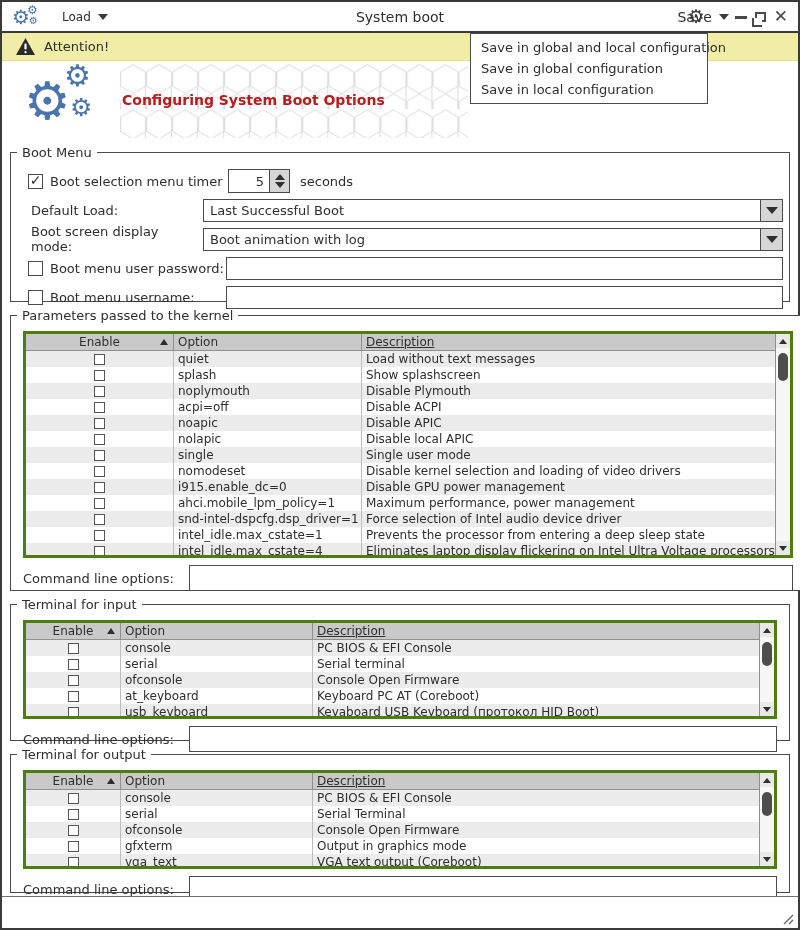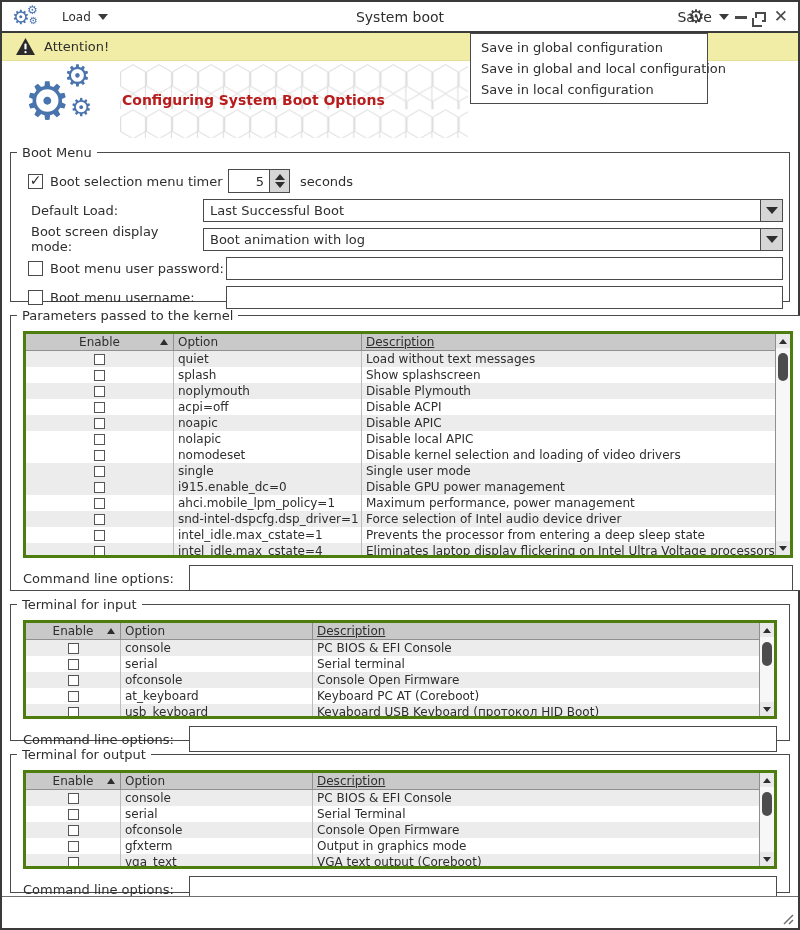--- a/index.html
+++ b/index.html
@@ -183,22 +183,22 @@
       <svg width="19" height="17" viewBox="0 0 19 17">
         <path d="M9.5 0 L19 17 H0 Z" fill="#2b2b2b"></path>
         <rect x="8.4" y="5.5" width="2.2" height="6" rx="1" fill="#fff"></rect>
         <rect x="8.4" y="13" width="2.2" height="2.2" rx="1" fill="#fff"></rect>
       </svg>
     </span>
     <span class="attention-text">Attention!</span>
   </div>
 
   <div class="save-menu">
+    <div class="item">Save in global and local configuration</div>
     <div class="item">Save in global configuration</div>
-    <div class="item">Save in global and local configuration</div>
     <div class="item">Save in local configuration</div>
   </div>
 
   <div class="pageheader">
     <div class="big-logo">
       <span class="gear g1">⚙</span>
       <span class="gear g2">⚙</span>
       <span class="gear g3">⚙</span>
     </div>
     <svg class="hexband" width="348" height="74">
@@ -313,34 +313,34 @@
           </div>
 
           <div class="trow">
             <div class="tc c-enable">
               <span class="rowcb"></span>
             </div>
             <div class="tc c-option">nolapic</div>
             <div class="tc c-desc">Disable local APIC</div>
           </div>
 
+          <div class="trow alt">
+            <div class="tc c-enable">
+              <span class="rowcb"></span>
+            </div>
+            <div class="tc c-option">single</div>
+            <div class="tc c-desc">Single user mode</div>
+          </div>
+
           <div class="trow">
             <div class="tc c-enable">
               <span class="rowcb"></span>
             </div>
             <div class="tc c-option">nomodeset</div>
             <div class="tc c-desc">Disable kernel selection and loading of video drivers</div>
-          </div>
-
-          <div class="trow alt">
-            <div class="tc c-enable">
-              <span class="rowcb"></span>
-            </div>
-            <div class="tc c-option">single</div>
-            <div class="tc c-desc">Single user mode</div>
           </div>
 
           <div class="trow alt">
             <div class="tc c-enable">
               <span class="rowcb"></span>
             </div>
             <div class="tc c-option">i915.enable_dc=0</div>
             <div class="tc c-desc">Disable GPU power management</div>
           </div>
 

